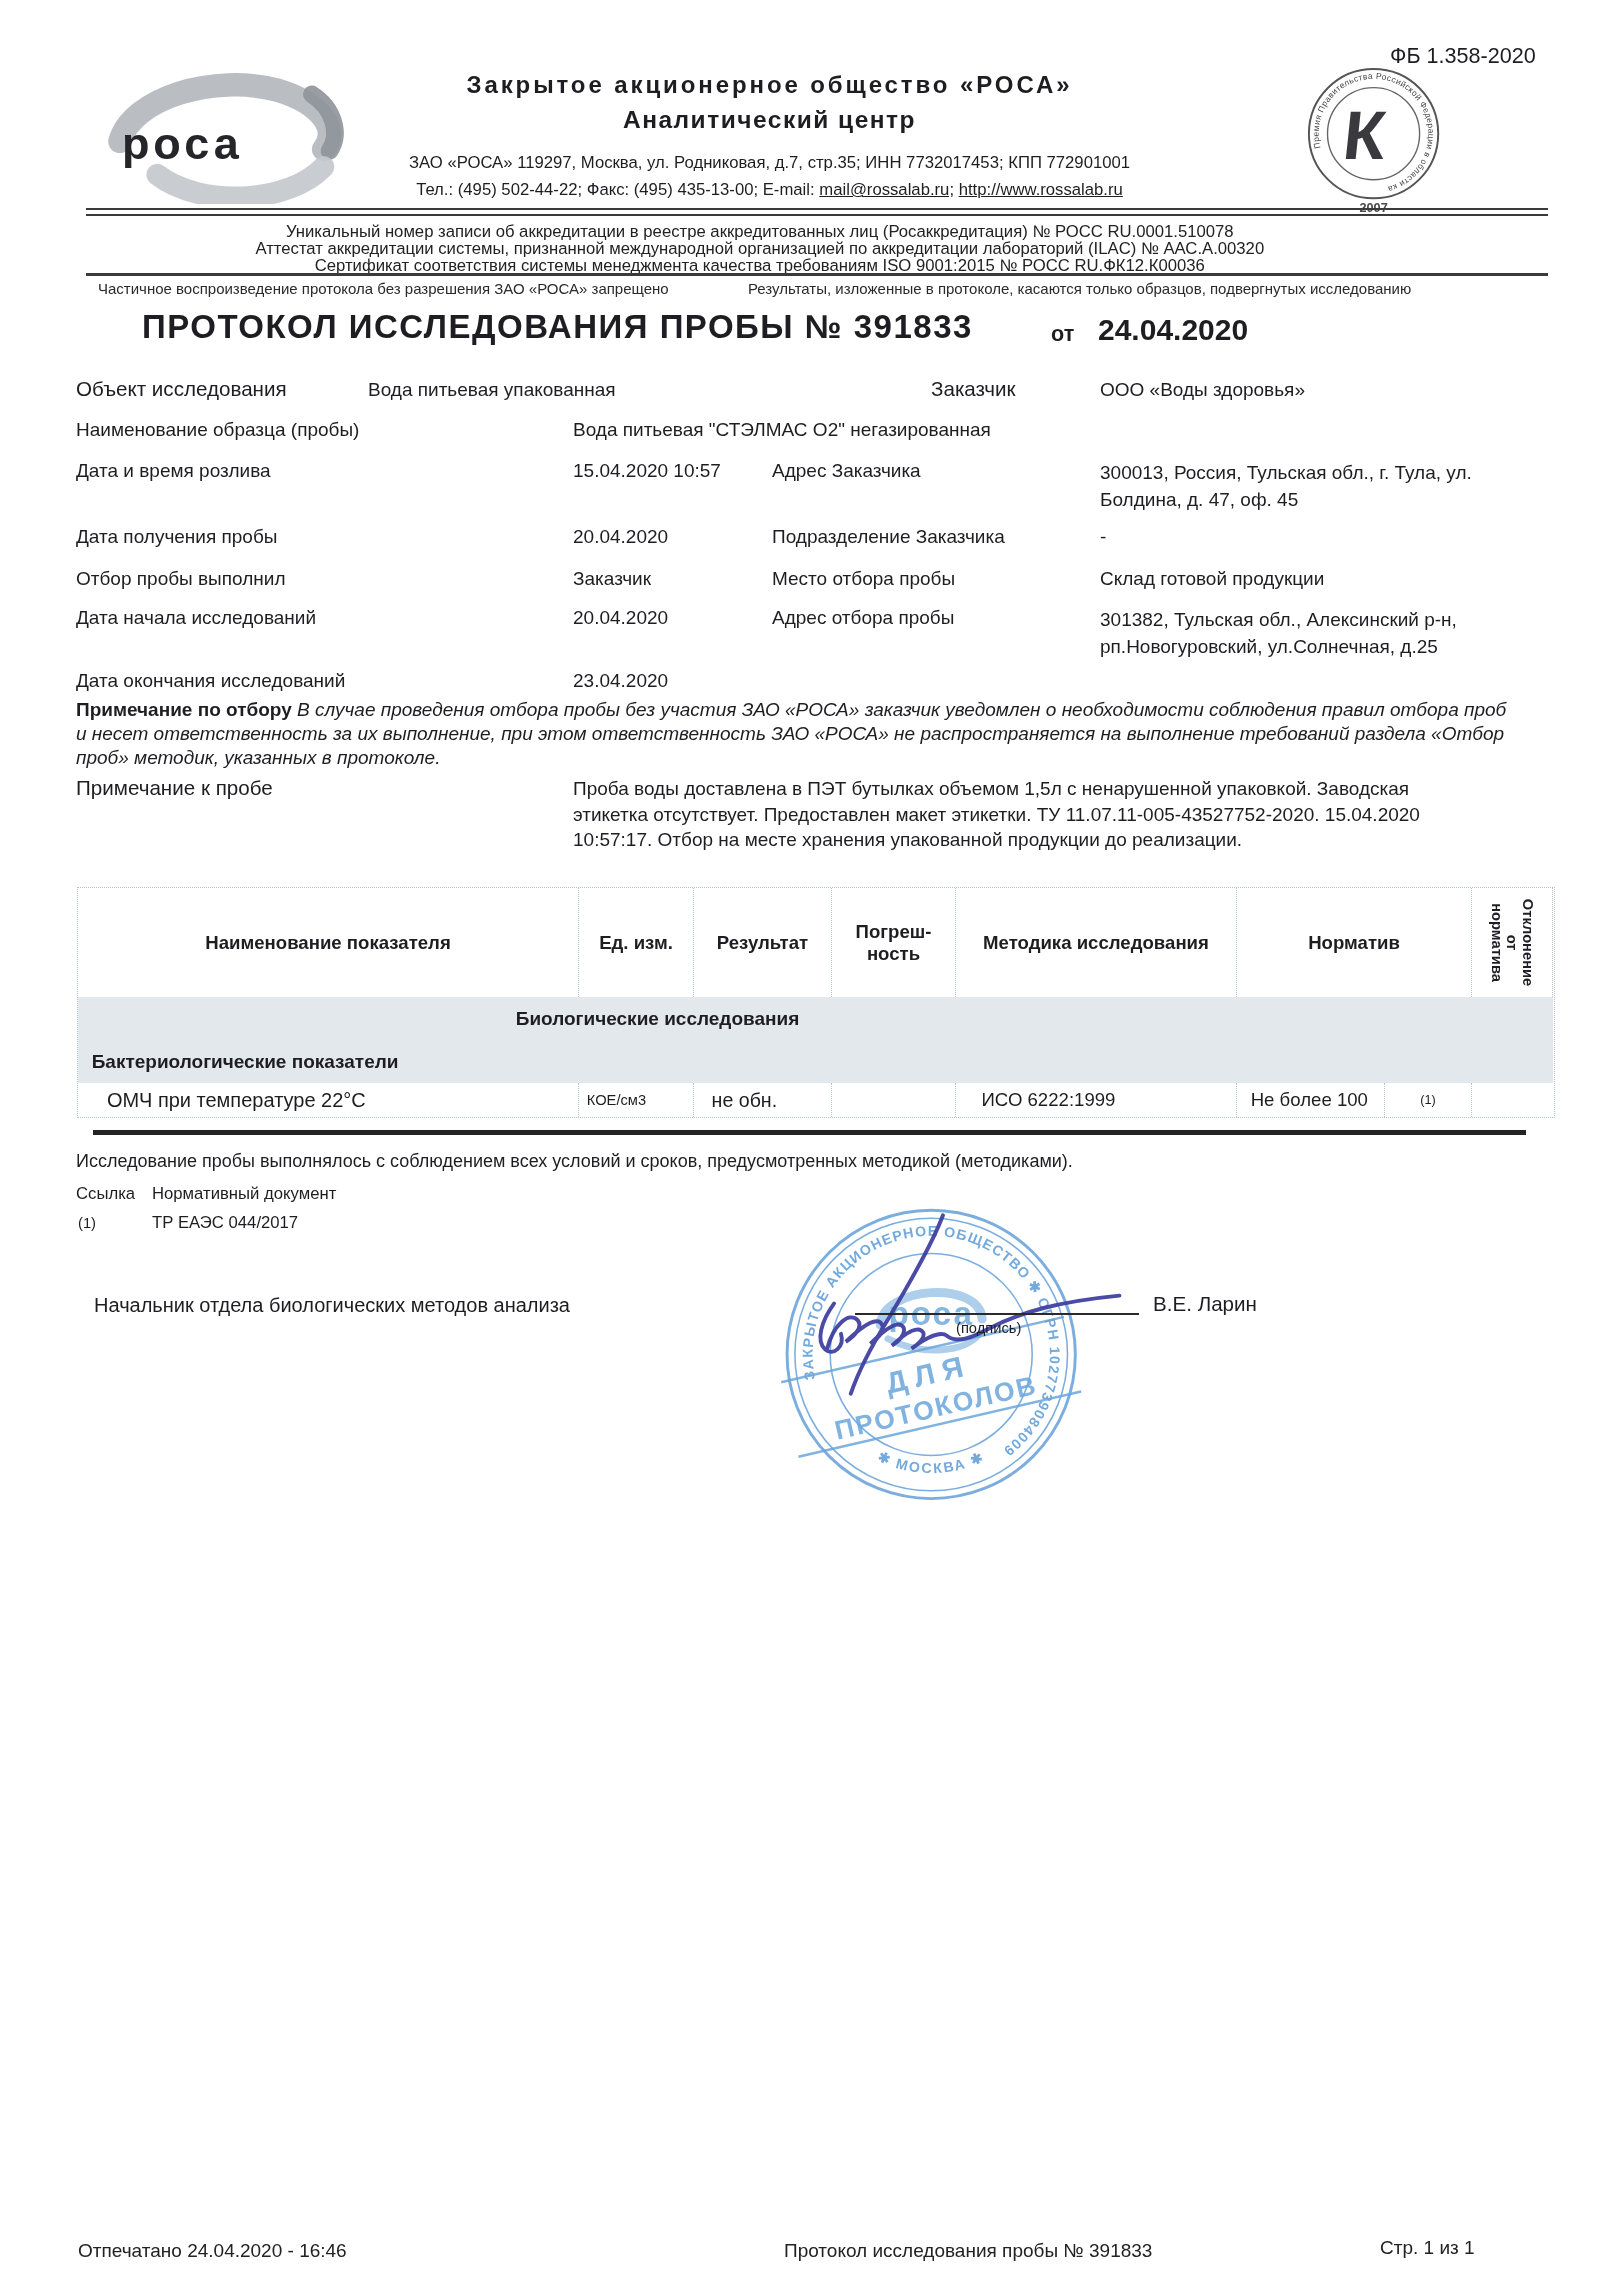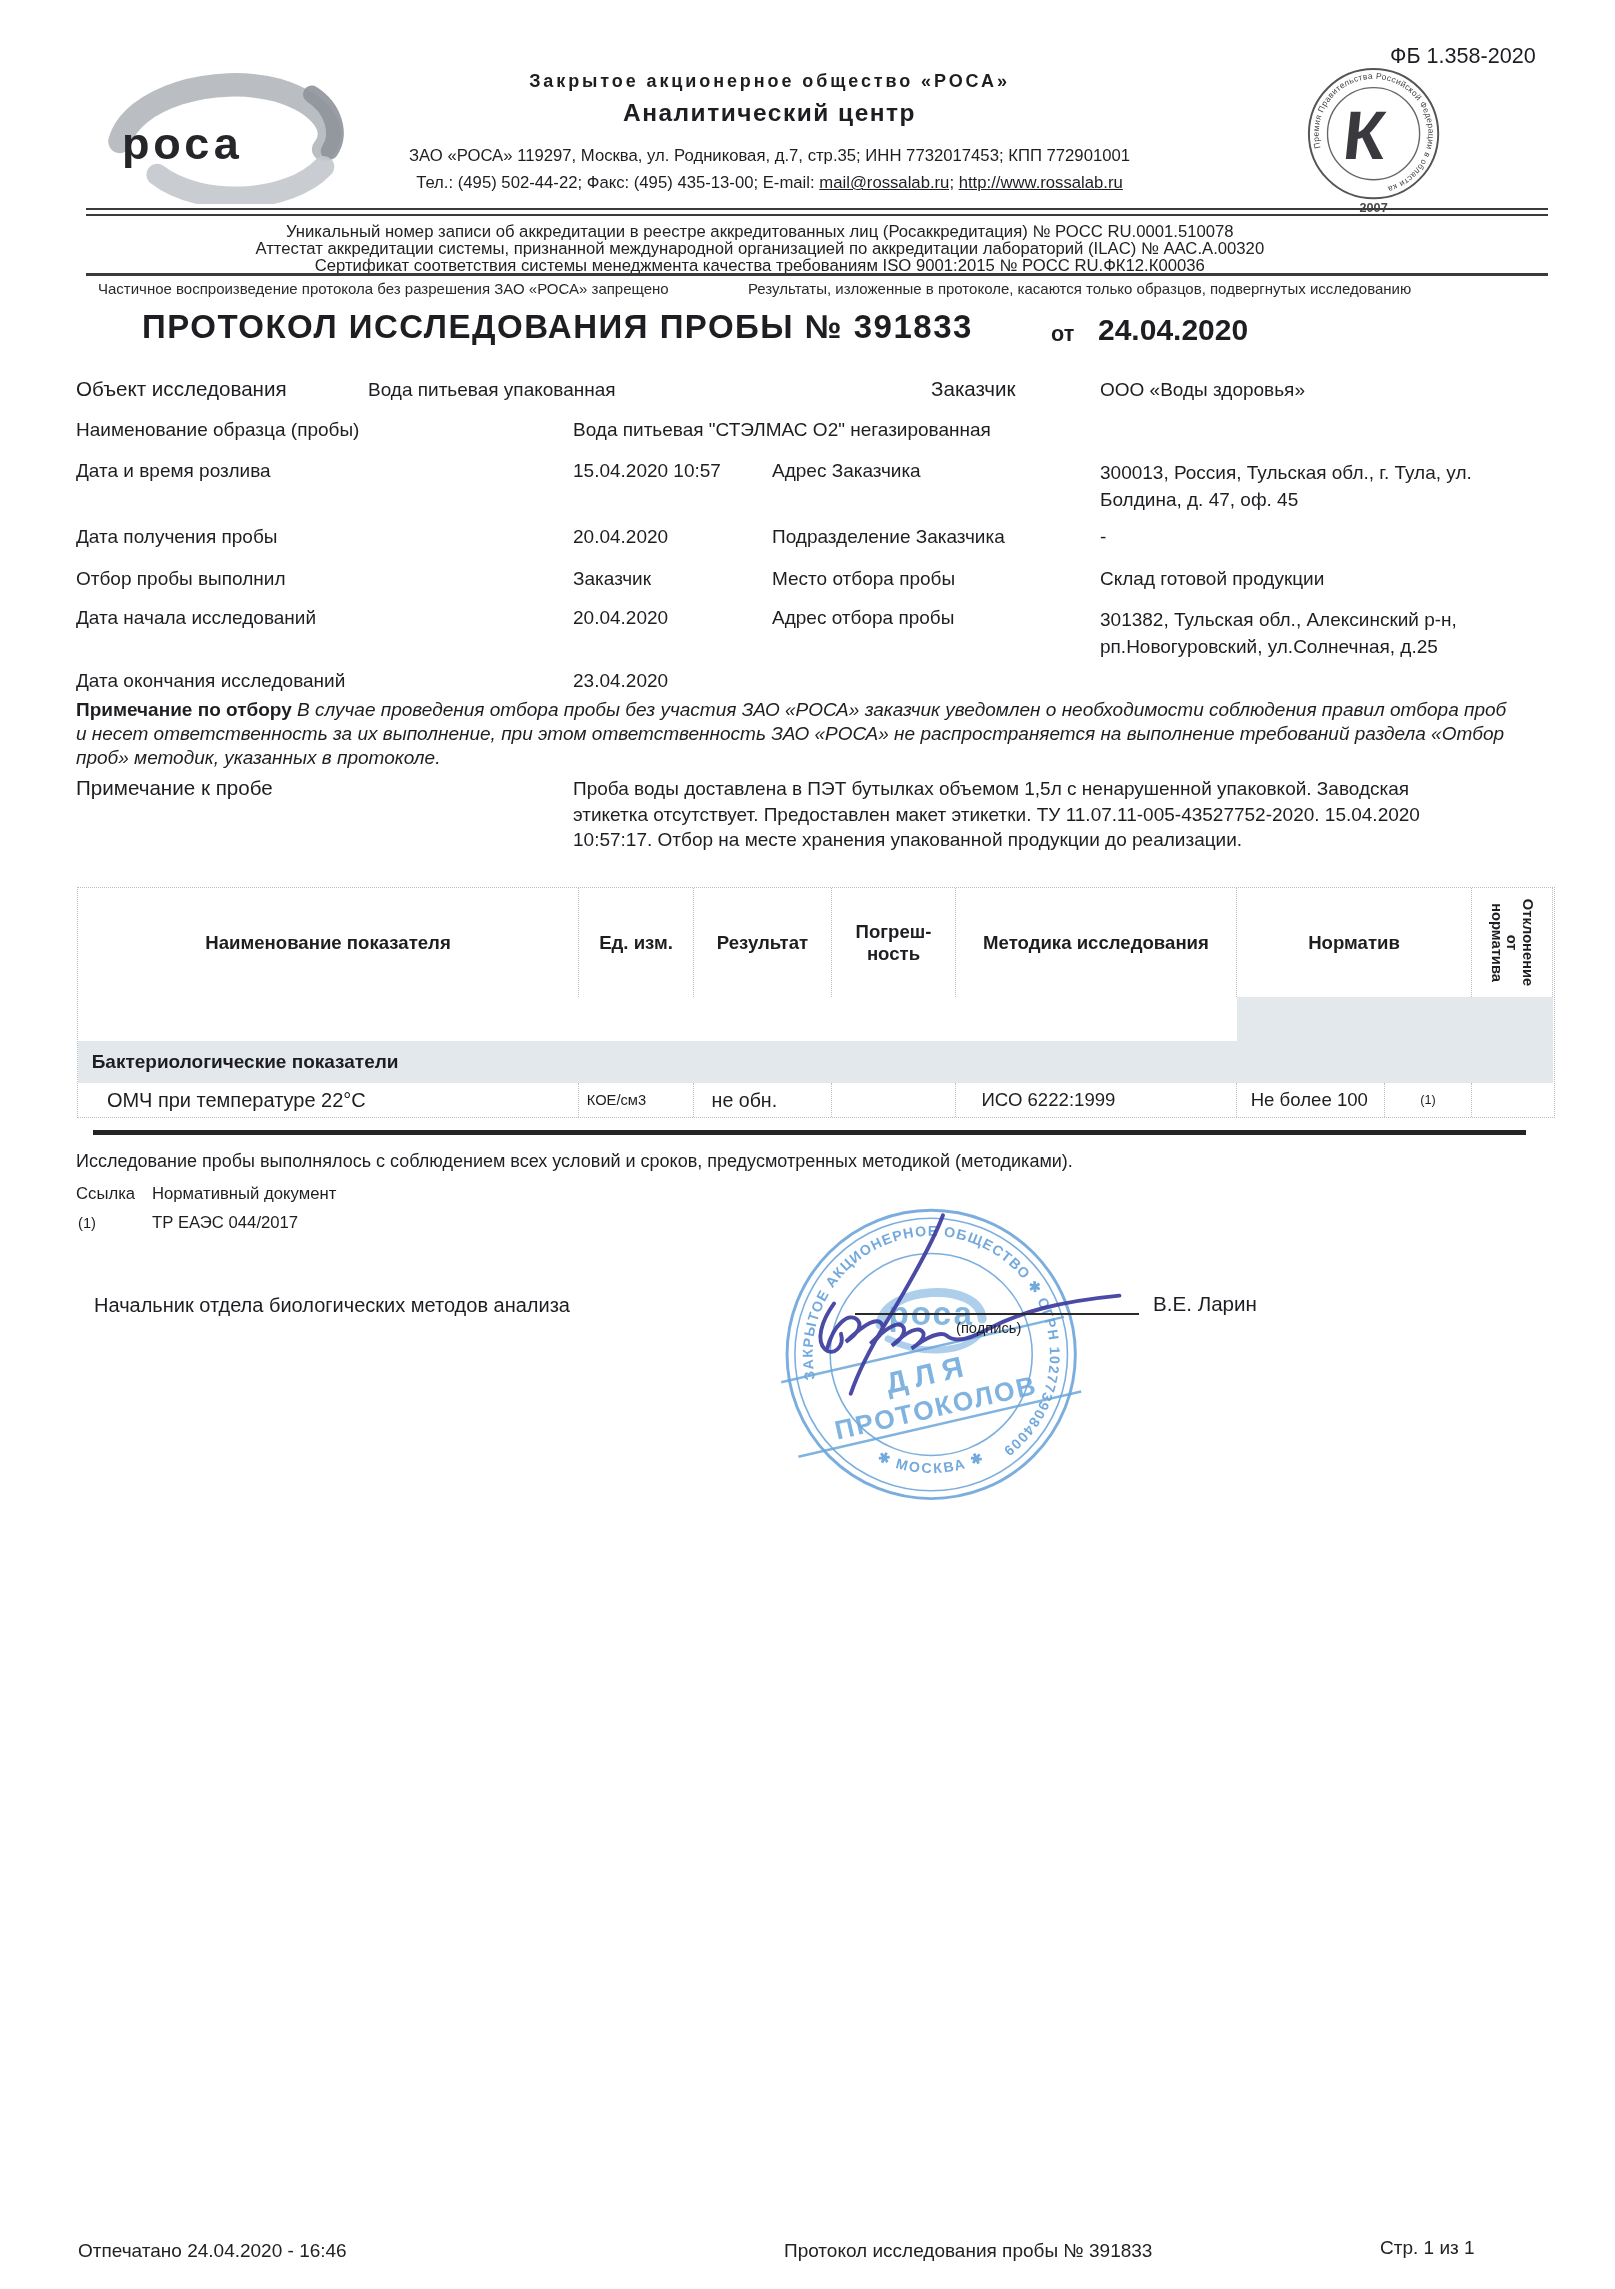--- a/index.html
+++ b/index.html
@@ -62,21 +62,21 @@
   <div class="abs" style="left:106px; top:65px;">
     <svg width="257" height="139" viewBox="0 0 262 142">
       <path d="M14,78 C26,34 110,8 176,26 C222,40 238,68 222,86" fill="none" stroke="#aeb3b9" stroke-width="24" stroke-linecap="round" opacity="0.85"></path>
       <path d="M210,30 C232,44 240,70 228,88" fill="none" stroke="#8e939a" stroke-width="18" stroke-linecap="round" opacity="0.9"></path>
       <path d="M52,112 C96,146 186,142 222,104" fill="none" stroke="#c3c8cd" stroke-width="22" stroke-linecap="round" opacity="0.9"></path>
       <text x="16" y="96" font-size="46" font-weight="bold" letter-spacing="4" fill="#26262a">роса</text>
     </svg>
   </div>
 
   <div class="abs center" style="left:299px; top:71px; width:941px;">
-    <div class="b" style="font-size:18px; letter-spacing:2.9px;">Закрытое акционерное общество «РОСА»</div>
+    <div class="b" style="font-size:24px; letter-spacing:2.9px;">Закрытое акционерное общество «РОСА»</div>
     <div class="b" style="font-size:24.5px; letter-spacing:1.5px; margin-top:6.9px;">Аналитический центр</div>
     <div style="font-size:16.7px; margin-top:19.6px;">ЗАО «РОСА» 119297, Москва, ул. Родниковая, д.7, стр.35; ИНН 7732017453; КПП 772901001</div>
     <div style="font-size:16.7px; margin-top:6.9px;">
       <span>Тел.: (495) 502-44-22;  Факс: (495) 435-13-00;  E-mail:</span>
       <span class="link">mail@rossalab.ru;</span>
       <span class="link">http://www.rossalab.ru</span>
     </div>
   </div>
 
   <div class="abs" style="left:1304px; top:65px;">
@@ -150,20 +150,21 @@
     <div class="hc">Наименование показателя</div>
     <div class="hc">Ед. изм.</div>
     <div class="hc">Результат</div>
     <div class="hc">Погреш-ность</div>
     <div class="hc">Методика исследования</div>
     <div class="hc" style="grid-column:6 / span 2;">Норматив</div>
     <div class="hc">
       <div class="dev-rot">Отклонение от норматива</div>
     </div>
 
+    <div class="band section-cell">Биологические исследования</div>
     <div class="band section-fill"></div>
 
     <div class="band subsection-cell">Бактериологические показатели</div>
 
     <div class="dc" style="padding-left:29px; font-size:20px;">ОМЧ при температуре 22°С</div>
     <div class="dc" style="padding-left:7.8px; font-size:14.7px;">КОЕ/см3</div>
     <div class="dc" style="padding-left:17.6px; font-size:19.6px;">не обн.</div>
     <div class="dc"></div>
     <div class="dc" style="padding-left:25.5px;">ИСО 6222:1999</div>
     <div class="dc" style="padding-left:13.7px;">Не более 100</div>

